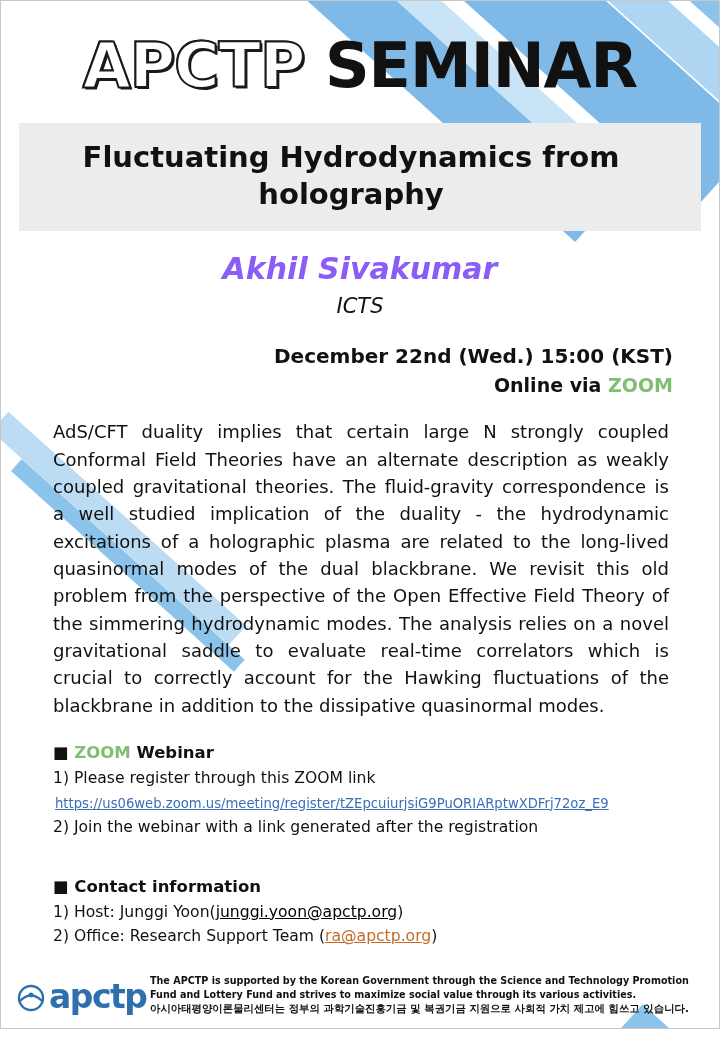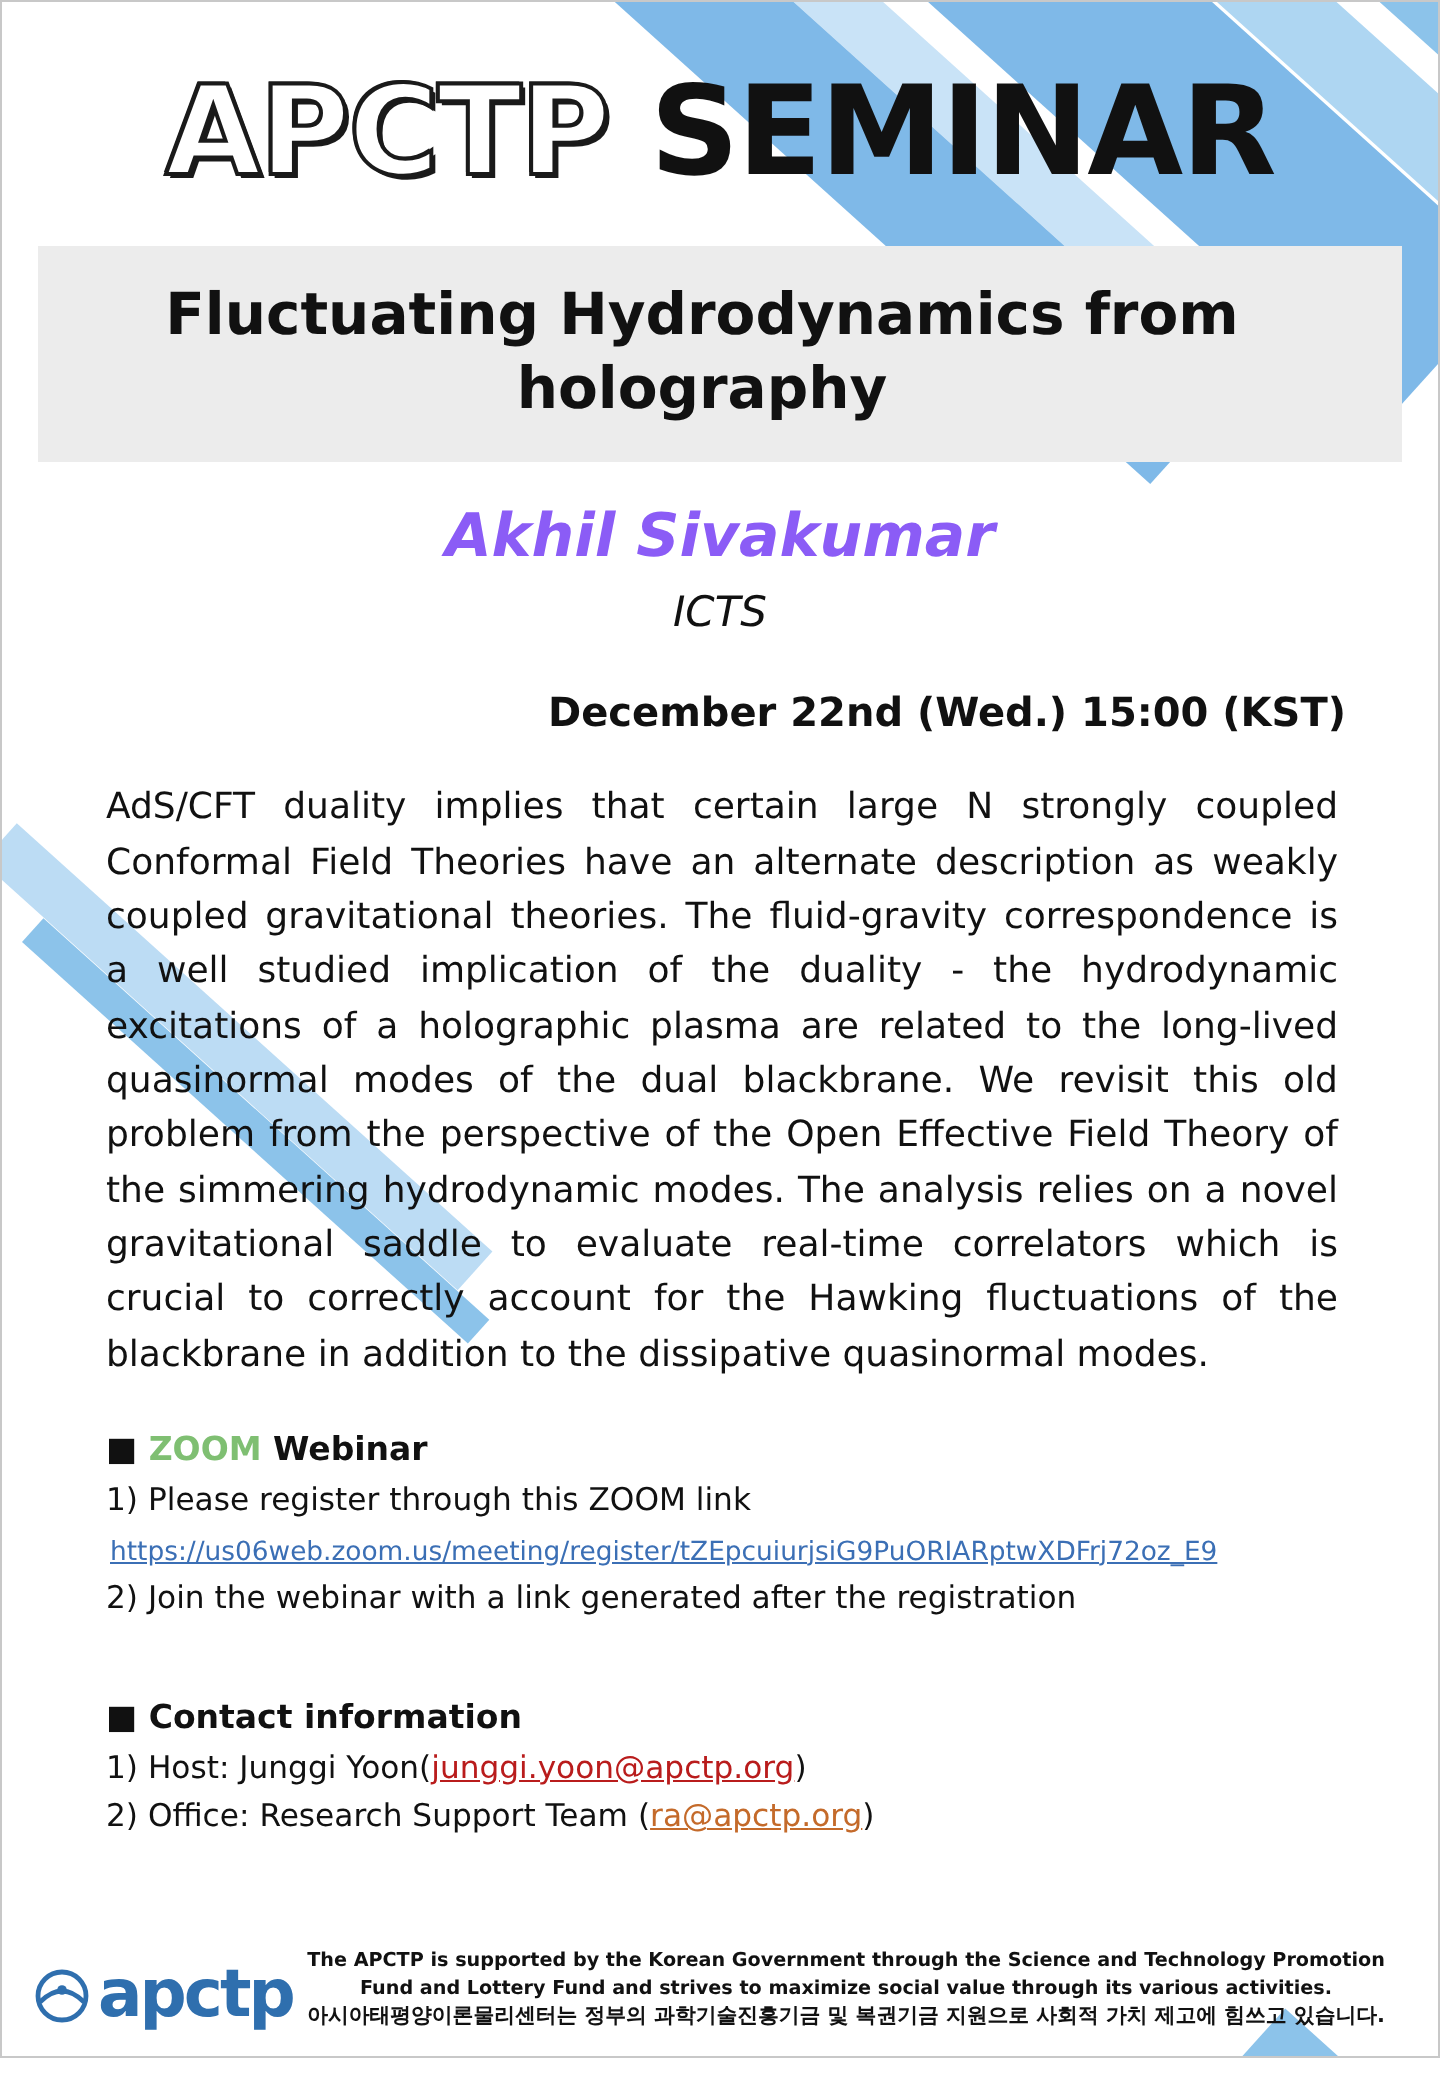--- a/index.html
+++ b/index.html
@@ -165,21 +165,21 @@
   .reg-link {
     color: #3b6fb5;
     text-decoration: underline;
     font-size: 13.2px;
     word-break: break-all;
     display: inline-block;
     padding-left: 2px;
   }
   .bold { font-weight: 700; }
   a.mail {
-    color: #b91c1c;
+    color: #000000;
     text-decoration: underline;
   }
   a.mail.blue { color: #c46a2a; }
   .section-gap { height: 14px; }
 
   
   .footer {
     position: absolute;
     left: 0;
     bottom: 0;
@@ -202,24 +202,23 @@
   }
   .logo-text {
     font-size: 33px;
     font-weight: 700;
     color: #2f6fae;
     letter-spacing: -1.5px;
     line-height: 0.9;
   }
   .footer-text {
     position: absolute;
-    left: 134px;
+    left: 149px;
     right: 8px;
     bottom: 12px;
-    text-align: center;
     font-size: 9.6px;
     line-height: 1.42;
     color: #111111;
     font-weight: 700;
   }
   .footer-text .kr { font-size: 10.4px; }
 </style>
 </head>
 <body>
 
@@ -245,20 +244,21 @@
     <div class="talk-title">Fluctuating Hydrodynamics from holography</div>
   </div>
 
   <div class="speaker-block">
     <div class="speaker-name">Akhil Sivakumar</div>
     <div class="speaker-affil">ICTS</div>
   </div>
 
   <div class="when-block">
     <div class="when-line">December 22nd (Wed.) 15:00 (KST)</div>
+    <div class="where-line"><span>Online via </span><span class="zoom-word">ZOOM</span></div>
   </div>
 
   <div class="abstract">AdS/CFT duality implies that certain large N strongly coupled Conformal Field Theories have an alternate description as weakly coupled gravitational theories. The fluid-gravity correspondence is a well studied implication of the duality - the hydrodynamic excitations of a holographic plasma are related to the long-lived quasinormal modes of the dual blackbrane. We revisit this old problem from the perspective of the Open Effective Field Theory of the simmering hydrodynamic modes. The analysis relies on a novel gravitational saddle to evaluate real-time correlators which is crucial to correctly account for the Hawking fluctuations of the blackbrane in addition to the dissipative quasinormal modes.</div>
 
   <div class="info">
     <div class="info-head"><span>■ </span><span class="zoom-word">ZOOM</span><span> Webinar</span></div>
     <div class="info-line">1) Please register through this ZOOM link</div>
     <div class="info-line"><span class="reg-link">https://us06web.zoom.us/meeting/register/tZEpcuiurjsiG9PuORIARptwXDFrj72oz_E9</span></div>
     <div class="info-line">2) Join the webinar with a link generated after the registration</div>
   </div>

